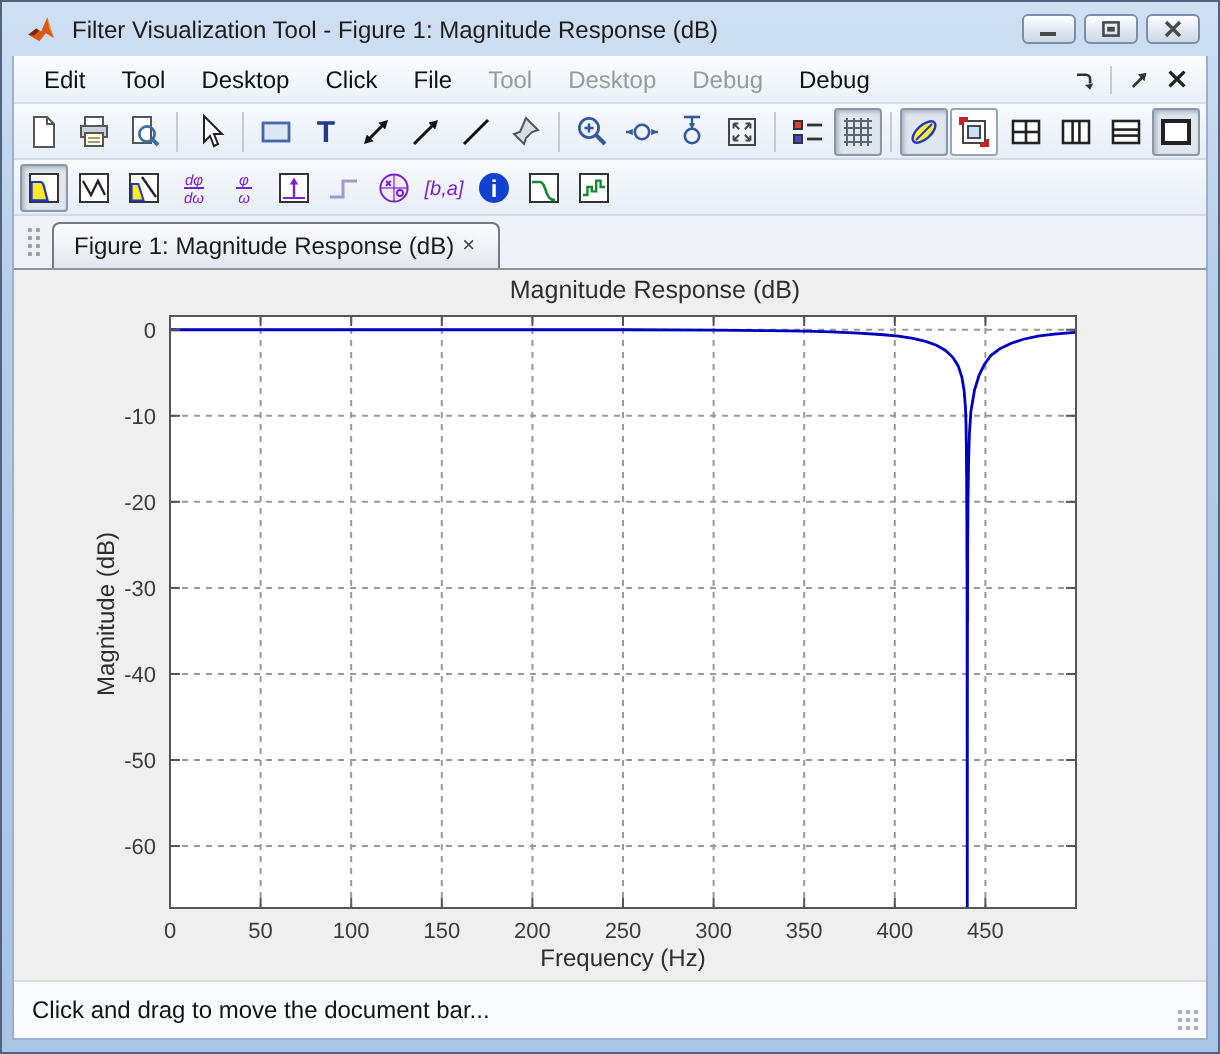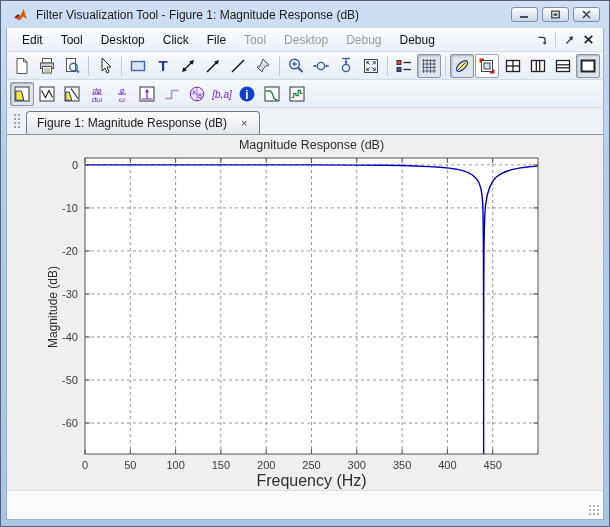--- a/index.html
+++ b/index.html
@@ -53,30 +53,30 @@
   .tabbar {
     height:27px; background:#eef1f6; border-bottom:1px solid #8d949e;
     display:flex; align-items:flex-end; padding:0 4px; position:relative;
   }
   .tab-grip {
     width:7px; height:16px; margin:0 6px 5px 2px;
     background-image:radial-gradient(circle, #98a2b0 1px, transparent 1.3px);
     background-size:4px 4px;
   }
   .tab {
-    display:flex; align-items:center; gap:11px;
+    display:flex; align-items:center; gap:1px;
     border:1px solid #737b88; border-bottom:none; border-radius:4px 4px 0 0;
     background:linear-gradient(#fdfdfe,#e2e6ec);
     padding:4px 8px 4px 10px; font-size:12px; color:#1a1a1a; margin-bottom:0px;
   }
   .tab-close { font-size:11px; color:#444; padding:0 3px; line-height:11px; }
   
   .figure { height:355px; background:#efefef; position:relative; }
-  .fig-title { position:absolute; left:78px; top:3px; width:453px; text-align:center; font-size:12.5px; color:#2e2e2e; }
-  .fig-xlabel { position:absolute; left:78px; top:337px; width:453px; text-align:center; font-size:16px; color:#2e2e2e; }
+  .fig-title { position:absolute; left:94px; top:3px; width:453px; text-align:center; font-size:12.5px; color:#2e2e2e; }
+  .fig-xlabel { position:absolute; left:78px; top:337px; width:453px; text-align:center; font-size:12px; color:#2e2e2e; }
   .fig-ylabel {
     position:absolute; left:46px; top:172px; font-size:12px; color:#2e2e2e;
     transform:translate(-50%,-50%) rotate(-90deg); white-space:nowrap;
   }
   
   .statusbar {
     flex:1; background:#fafbfc; border-top:1px solid #d8dce2;
     display:flex; align-items:center; font-size:12px; color:#141414; padding:0 9px;
     position:relative;
   }
@@ -472,17 +472,18 @@
           <text x="71" y="249" font-size="11" fill="#3c3c3c" text-anchor="end">-50</text>
           <line stroke="#555555" stroke-width="1" x1="78" y1="288.0232558139535" x2="83" y2="288.0232558139535"></line>
           <line stroke="#555555" stroke-width="1" x1="531" y1="288.0232558139535" x2="526" y2="288.0232558139535"></line>
           <text x="71" y="292.0232558139535" font-size="11" fill="#3c3c3c" text-anchor="end">-60</text>
         </svg>
       <div class="fig-xlabel">Frequency (Hz)</div>
       <div class="fig-ylabel">Magnitude (dB)</div>
     </div>
 
     <div class="statusbar">
+      <span>Click and drag to move the document bar...</span>
       <span class="grip"></span>
     </div>
 
   </div>
 </div>
 
 </body></html>

